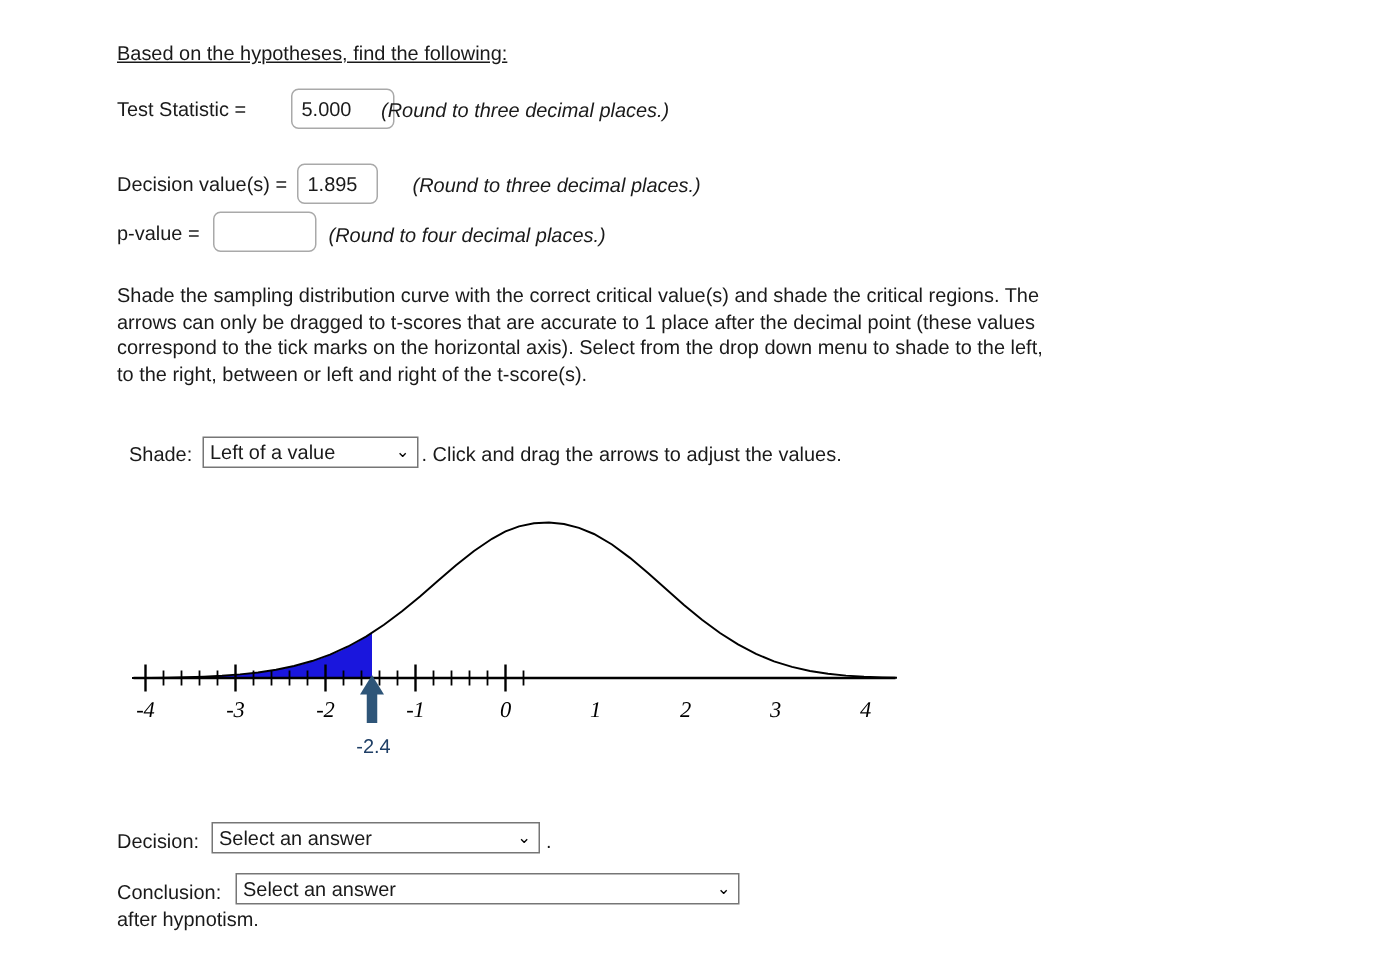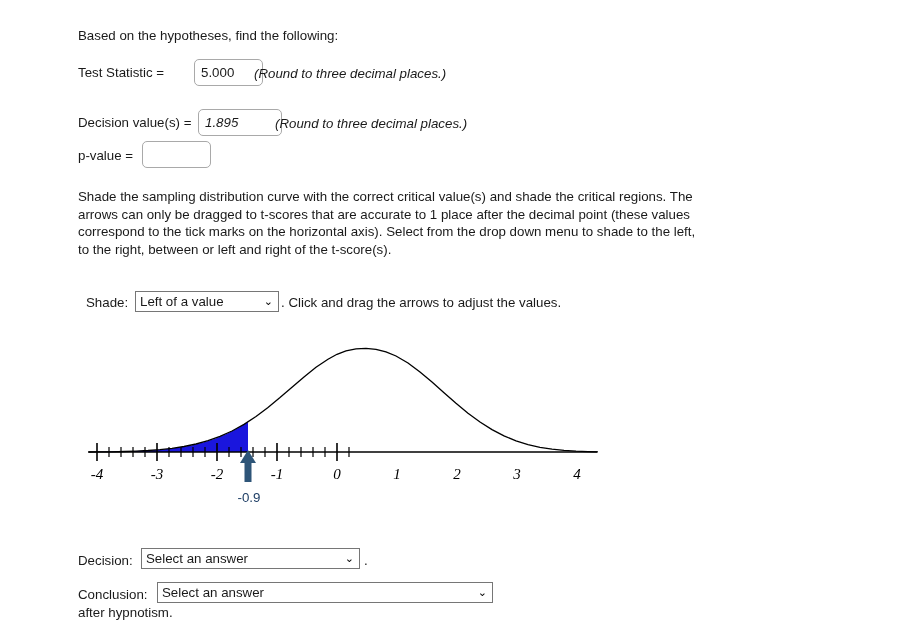--- a/index.html
+++ b/index.html
@@ -108,32 +108,33 @@
     color: #1f3f66;
     transform: translateX(-50%);
     white-space: nowrap;
   }
 </style>
 </head>
 <body>
 
 <div class="page">
 
-  <div class="line" style="left:78px; top:27px;">Based on the hypotheses, find the following:</div>
+  <div class="line" style="left:78px; top:27px;text-decoration:underline;">Based on the hypotheses, find the following:</div>
 
   <div class="line" style="left:78px; top:64px;">Test Statistic =</div>
   <input class="tinput" type="text" style="left: 177px; top: 59px; width: 69px; height: 27px; margin-left: 17px;" value="5.000">
   <div class="line ital" style="left:254px; top:65px;">(Round to three decimal places.)</div>
 
   <div class="line" style="left:78px; top:114px;">Decision value(s) =</div>
-  <input class="tinput" type="text" style="left: 198px; top: 109px; width: 84px; height: 27px; font-style: italic;" value="1.895">
+  <input class="tinput" type="text" style="left: 198px; top: 109px; width: 54px; height: 27px;" value="1.895">
   <div class="line ital" style="left:275px; top:115px;">(Round to three decimal places.)</div>
 
   <div class="line" style="left:78px; top:147px;">p-value =</div>
   <input class="tinput" type="text" style="left: 142px; top: 141px; width: 69px; height: 27px;" value="">
+  <div class="line ital" style="left:219px; top:148px;">(Round to four decimal places.)</div>
 
   <div class="para" style="left:78px; top:188px; width:720px;">
     <div>Shade the sampling distribution curve with the correct critical value(s) and shade the critical regions. The</div>
     <div>arrows can only be dragged to t-scores that are accurate to 1 place after the decimal point (these values</div>
     <div>correspond to the tick marks on the horizontal axis). Select from the drop down menu to shade to the left,</div>
     <div>to the right, between or left and right of the t-score(s).</div>
   </div>
 
   <div class="line" style="left:86px; top:294px;">Shade:</div>
   <div class="selwrap" style="left:135px; top:291px;">
@@ -201,21 +202,21 @@
     <div class="axlabel" style="left:79px; top:136px;">-3</div>
     <div class="axlabel" style="left:139px; top:136px;">-2</div>
     <div class="axlabel" style="left:199px; top:136px;">-1</div>
     <div class="axlabel" style="left:259px; top:136px;">0</div>
     <div class="axlabel" style="left:319px; top:136px;">1</div>
     <div class="axlabel" style="left:379px; top:136px;">2</div>
     <div class="axlabel" style="left:439px; top:136px;">3</div>
     <div class="axlabel" style="left:499px; top:136px;">4</div>
 
     
-    <div class="arrowlabel" style="left:171px; top:160px;">-0.9</div>
+    <div class="arrowlabel" style="left:171px; top:160px;">-2.4</div>
   </div>
 
   <div class="line" style="left:78px; top:552px;">Decision:</div>
   <div class="selwrap" style="left:141px; top:548px;">
     <select class="sel" style="position:relative; left:0; top:0; width:219px;">
       <option>Select an answer</option>
     </select>
     <span class="chev">⌄</span>
   </div>
   <div class="line" style="left:364px; top:552px;">.</div>

